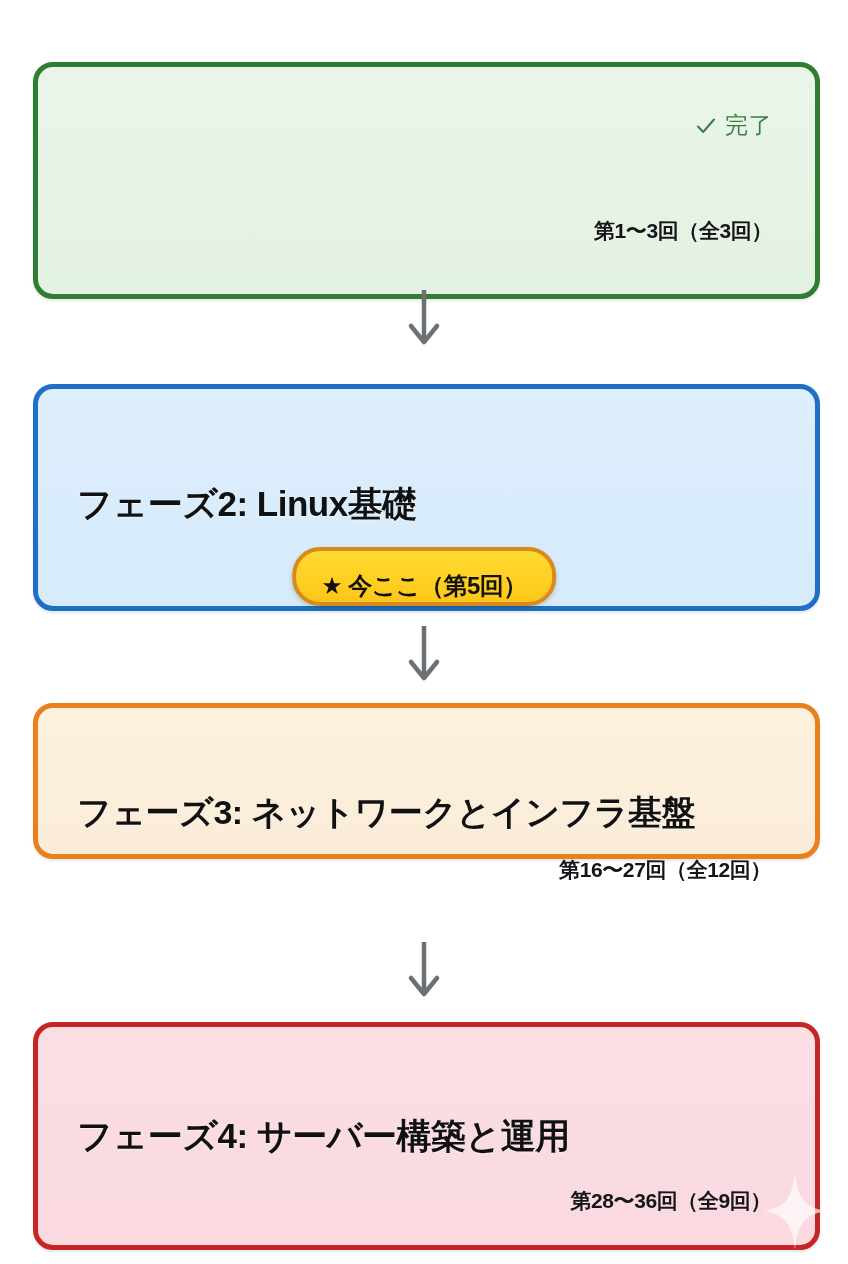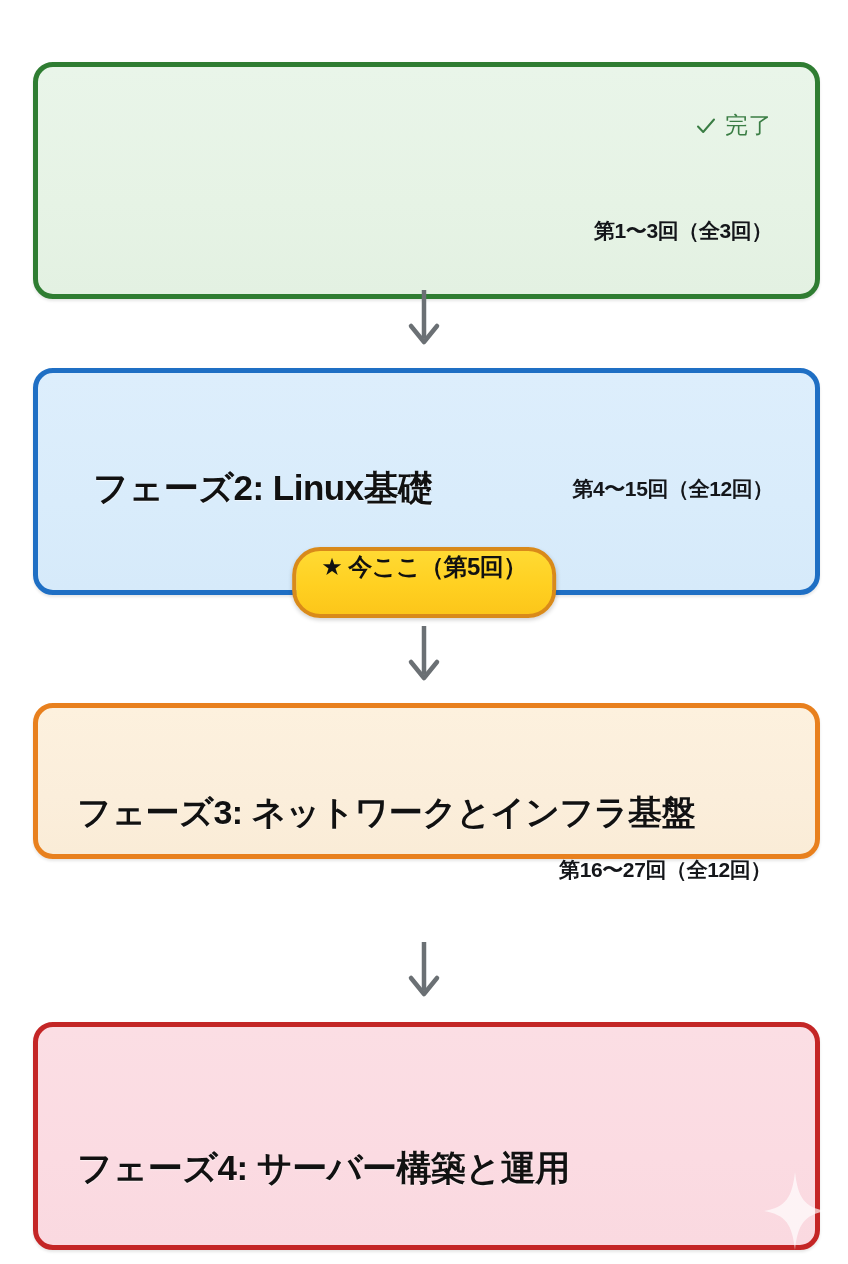--- a/index.html
+++ b/index.html
@@ -45,25 +45,24 @@
   
   #phase-1 {
     top: 36px;
     height: 237px;
     border-color: #2f7d32;
     background: linear-gradient(180deg, #e9f5e9 0%, #e6f3e5 60%, #e3f1e2 100%);
     margin-top: 26px;
   }
   
   #phase-2 {
-    top: 368px;
+    top: 384px;
     height: 227px;
     border-color: #1f6fc4;
     background: linear-gradient(180deg, #ddeefc 0%, #d9ecfb 60%, #d6eafa 100%);
-    padding-left: 16px;
   }
   
   #phase-3 {
     top: 703px;
     height: 156px;
     border-color: #e8801e;
     background: linear-gradient(180deg, #fdf1de 0%, #fbeedb 60%, #faecd7 100%);
   }
   
   #phase-4 {
@@ -100,21 +99,21 @@
   
   #phase-1 .phase-title { top: 92px; }
   #phase-1 .phase-range { right: 43px; top: 150px; }
 
   #phase-2 .phase-title { top: 94px; }
   #phase-2 .phase-range { right: 42px; top: 102px; }
 
   #phase-3 .phase-title { top: 84px; left: 39px; font-size: 34px; }
   #phase-3 .phase-range { right: 44px; top: 148px; }
 
-  #phase-4 .phase-title { top: 88px; margin-top: 32px; }
+  #phase-4 .phase-title { top: 88px; }
   #phase-4 .phase-range { right: 44px; top: 160px; }
 
   
   .done-flag {
     position: absolute;
     right: 43px;
     top: 43px;
     display: flex;
     align-items: center;
     gap: 9px;
@@ -130,23 +129,23 @@
   }
   .check-icon svg { display: block; }
 
   
   .here-badge {
     position: absolute;
     left: 50%;
     transform: translateX(-50%);
     top: 547px;
     display: flex;
-    align-items: flex-start;
+    align-items: flex-end;
     justify-content: center;
-    height: 71px;
+    height: 59px;
     padding: 0 25px;
     box-sizing: border-box;
     border-radius: 28px;
     border: 4px solid #d98a1a;
     background: linear-gradient(180deg, #ffda33 0%, #ffd021 55%, #fcc61a 100%);
     box-shadow: 0 2px 4px rgba(0,0,0,0.18);
     z-index: 5;
   }
   .here-badge-label {
     font-size: 24px;
@@ -207,21 +206,20 @@
   <div class="flow-arrow" id="arrow-1">
     <svg width="44" height="62" viewBox="0 0 44 62" aria-hidden="true">
       <path d="M22 2 L22 50" fill="none" stroke="#6b7074" stroke-width="4.5" stroke-linecap="butt"></path>
       <path d="M9 38 L22 54 L35 38" fill="none" stroke="#6b7074" stroke-width="4.5" stroke-linecap="round" stroke-linejoin="round"></path>
     </svg>
   </div>
 
   <div class="phase-card" id="phase-2">
     <div class="card-inner">
       <p class="phase-title">フェーズ2: Linux基礎</p>
-      <p class="phase-range">第4〜15回（全12回）</p>
     </div>
   </div>
 
   <div class="here-badge">
     <span class="here-badge-label">★ 今ここ（第5回）</span>
   </div>
 
   <div class="flow-arrow" id="arrow-2">
     <svg width="44" height="62" viewBox="0 0 44 62" aria-hidden="true">
       <path d="M22 2 L22 50" fill="none" stroke="#6b7074" stroke-width="4.5" stroke-linecap="butt"></path>
@@ -239,20 +237,21 @@
   <div class="flow-arrow" id="arrow-3">
     <svg width="44" height="62" viewBox="0 0 44 62" aria-hidden="true">
       <path d="M22 2 L22 50" fill="none" stroke="#6b7074" stroke-width="4.5" stroke-linecap="butt"></path>
       <path d="M9 38 L22 54 L35 38" fill="none" stroke="#6b7074" stroke-width="4.5" stroke-linecap="round" stroke-linejoin="round"></path>
     </svg>
   </div>
 
   <div class="phase-card" id="phase-4">
     <div class="card-inner">
       <p class="phase-title">フェーズ4: サーバー構築と運用</p>
+      <p class="phase-range">第28〜36回（全9回）</p>
     </div>
   </div>
 
   <div class="sparkle-watermark">
     <svg width="70" height="86" viewBox="0 0 70 86" aria-hidden="true">
       <path d="M35 4 C38 30 44 39 66 43 C44 47 38 56 35 82 C32 56 26 47 4 43 C26 39 32 30 35 4 Z" fill="#ffffff" fill-opacity="0.80"></path>
     </svg>
   </div>
 
 </div>

